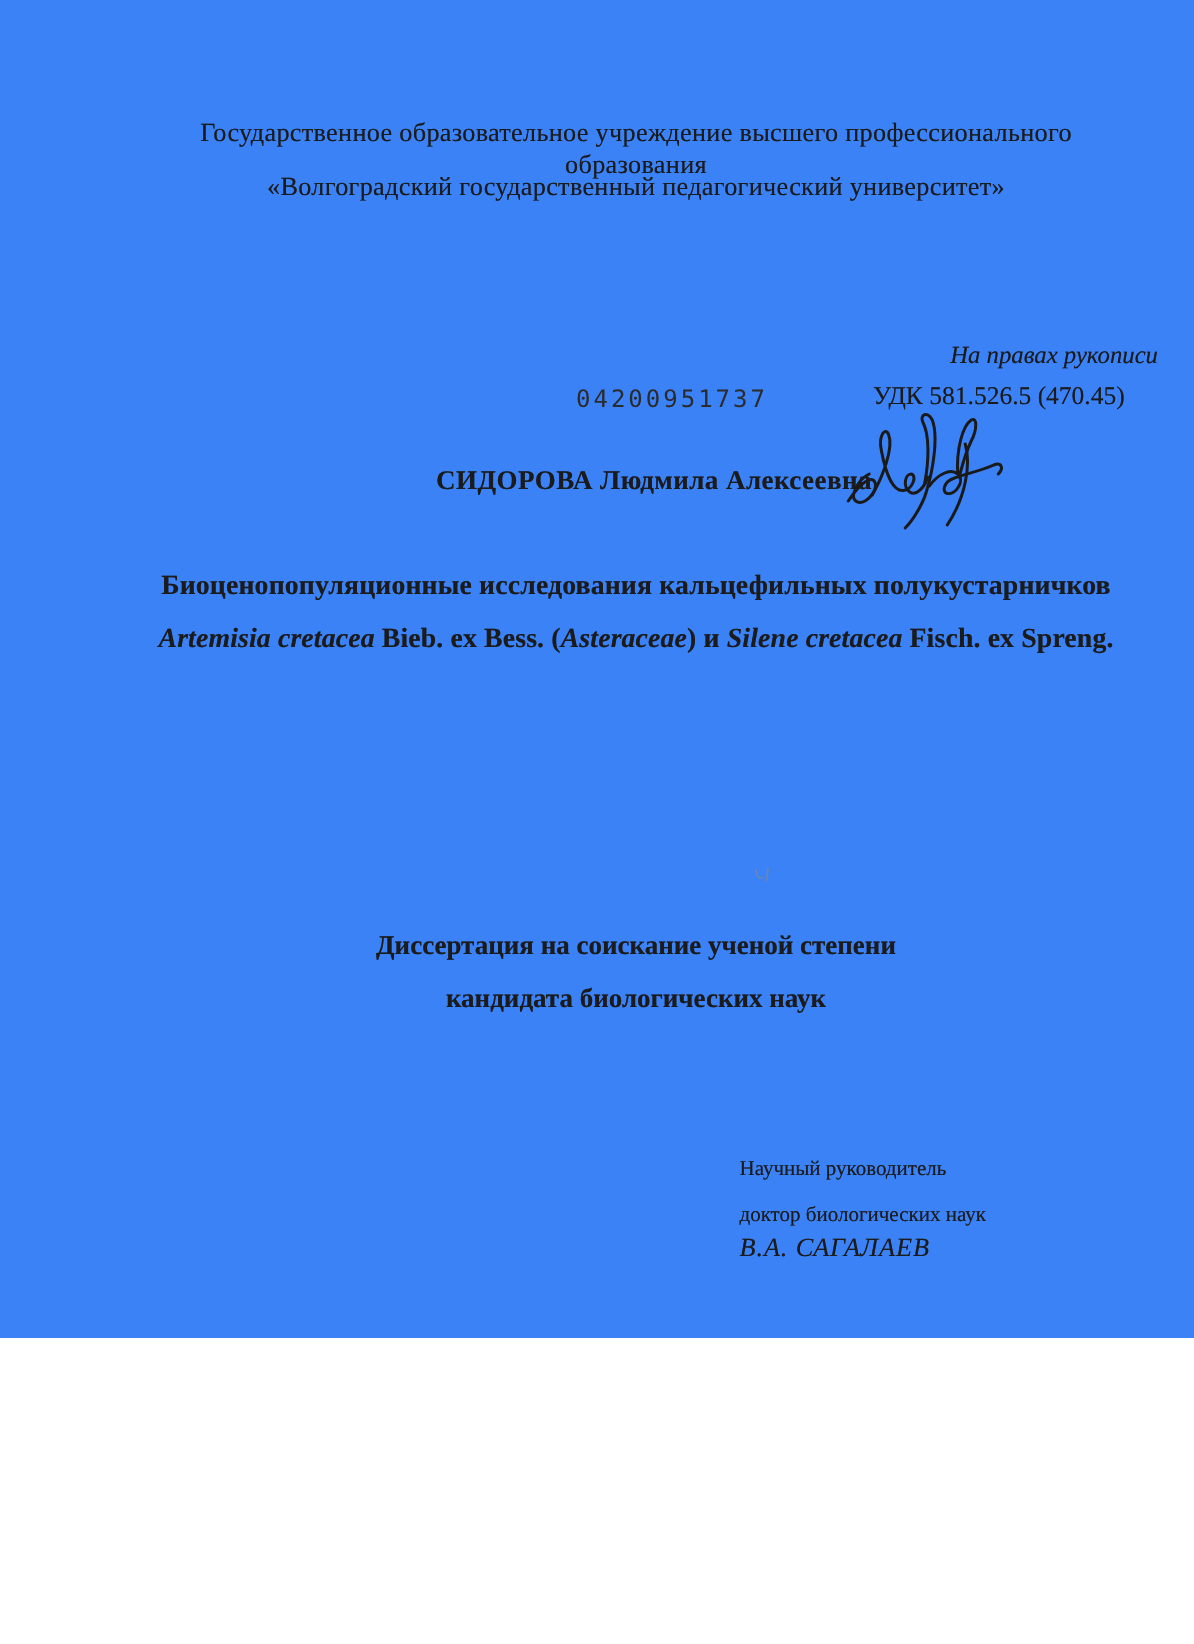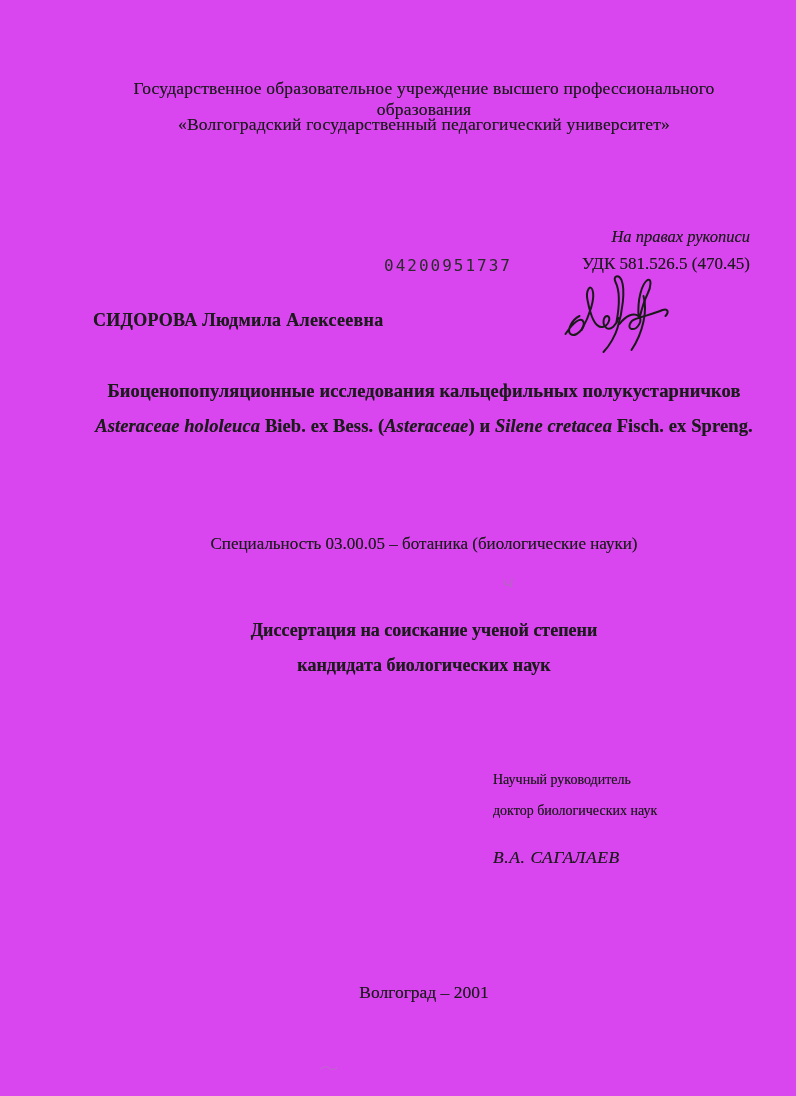--- a/index.html
+++ b/index.html
@@ -3,23 +3,23 @@
 <meta charset="utf-8">
 <style>
   html, body {
     margin: 0;
     padding: 0;
     background: #ffffff;
   }
   .page {
     position: relative;
     width: 796px;
-    height: 1096px;
+    height: 892px;
     margin: 0 auto;
-    background: #d946ef;
+    background: #3b82f6;
     font-family: "Liberation Serif", "DejaVu Serif", serif;
     color: #1b1b1b;
     overflow: hidden;
     text-shadow: 0 0 0.4px rgba(20,20,20,0.55);
   }
   .abs { position: absolute; }
   .centered {
     left: 92px;
     width: 664px;
     text-align: center;
@@ -65,60 +65,59 @@
   svg { display: block; }
 </style>
 </head>
 <body>
 
 <div class="page">
 
   <div class="abs centered hdr" style="top:78px">Государственное образовательное учреждение высшего профессионального образования</div>
   <div class="abs centered hdr" style="top:114px">«Волгоградский государственный педагогический университет»</div>
 
-  <div class="abs manuscript" style="top:227px; right:46px">На правах рукописи</div>
+  <div class="abs manuscript" style="top:227px; right:24px">На правах рукописи</div>
 
   <div class="abs regnum" style="top:256px; left:384px">04200951737</div>
 
   <div class="abs udk" style="top:254px; left:582px">УДК 581.526.5 (470.45)</div>
 
   <div class="abs" style="top:272px; left:558px; width:118px; height:85px">
     <svg width="118" height="85" viewBox="0 0 115 85">
       <g fill="none" stroke="#1a1a1a" stroke-width="2" stroke-linecap="round">
         <path d="M6 62 C14 50 22 44 24 50 C26 56 16 66 11 62 C7 59 12 48 20 44"></path>
         <path d="M22 58 C30 44 36 26 33 18 C31 12 26 18 28 28 C31 44 36 56 43 55 C49 54 52 45 48 44 C44 44 42 52 47 56 C51 59 57 53 59 46"></path>
         <path d="M57 50 C60 34 60 18 56 10 C53 4 59 2 62 8 C66 18 63 40 58 56 C56 63 50 74 44 80"></path>
         <path d="M60 52 C66 44 74 40 79 44 C84 48 78 58 72 57 C68 56 70 49 76 47 C84 44 94 42 103 38 C108 36 110 40 106 44"></path>
         <path d="M79 44 C78 28 82 12 88 8 C92 6 92 14 88 22 C84 30 82 38 80 46"></path>
         <path d="M84 24 C88 38 84 60 72 78"></path>
       </g>
     </svg>
   </div>
 
-  <div class="abs author" style="top:310px; left:93px; width:664px; text-align:left">СИДОРОВА Людмила Алексеевна</div>
+  <div class="abs author" style="top:310px; left:104px; width:664px; text-align:center">СИДОРОВА Людмила Алексеевна</div>
 
   <div class="abs centered title-line" style="top:381px">Биоценопопуляционные исследования кальцефильных полукустарничков</div>
 
-  <div class="abs centered title-line" style="top:416px"><span class="latin">Asteraceae hololeuca</span><span> Bieb. ex Bess. (</span><span class="latin">Asteraceae</span><span>) и </span><span class="latin">Silene cretacea</span><span> Fisch. ex Spreng.</span></div>
+  <div class="abs centered title-line" style="top:416px"><span class="latin">Artemisia cretacea</span><span> Bieb. ex Bess. (</span><span class="latin">Asteraceae</span><span>) и </span><span class="latin">Silene cretacea</span><span> Fisch. ex Spreng.</span></div>
 
 
-  <div class="abs centered specialty" style="top:534px">Специальность 03.00.05 – ботаника (биологические науки)</div>
 
   <div class="abs artifact" style="top:578px; left:502px">
     <svg width="16" height="12" viewBox="0 0 16 12">
       <path d="M2 2 C2 6 4 8 7 7 M10 1 L9 9" fill="none" stroke="#8a8a8a" stroke-width="1.2" stroke-linecap="round"></path>
     </svg>
   </div>
 
   <div class="abs centered thesis" style="top:620px">Диссертация на соискание ученой степени</div>
   <div class="abs centered thesis" style="top:655px">кандидата биологических наук</div>
 
   <div class="abs" style="top:772px; left:493px">
     <div class="sup-line" style="margin-bottom:15px">Научный руководитель</div>
-    <div class="sup-line" style="margin-bottom:28px">доктор биологических наук</div>
+    <div class="sup-line" style="margin-bottom:2px">доктор биологических наук</div>
     <div class="sup-name">В.А. САГАЛАЕВ</div>
   </div>
 
   <div class="abs centered cityyear" style="top:982px">Волгоград – 2001</div>
 
   <div class="abs" style="top:1063px; left:320px; opacity:0.35">
     <svg width="20" height="10" viewBox="0 0 20 10">
       <path d="M1 6 Q5 2 9 5 T17 5" fill="none" stroke="#9a9a9a" stroke-width="1.1" stroke-linecap="round"></path>
     </svg>
   </div>

